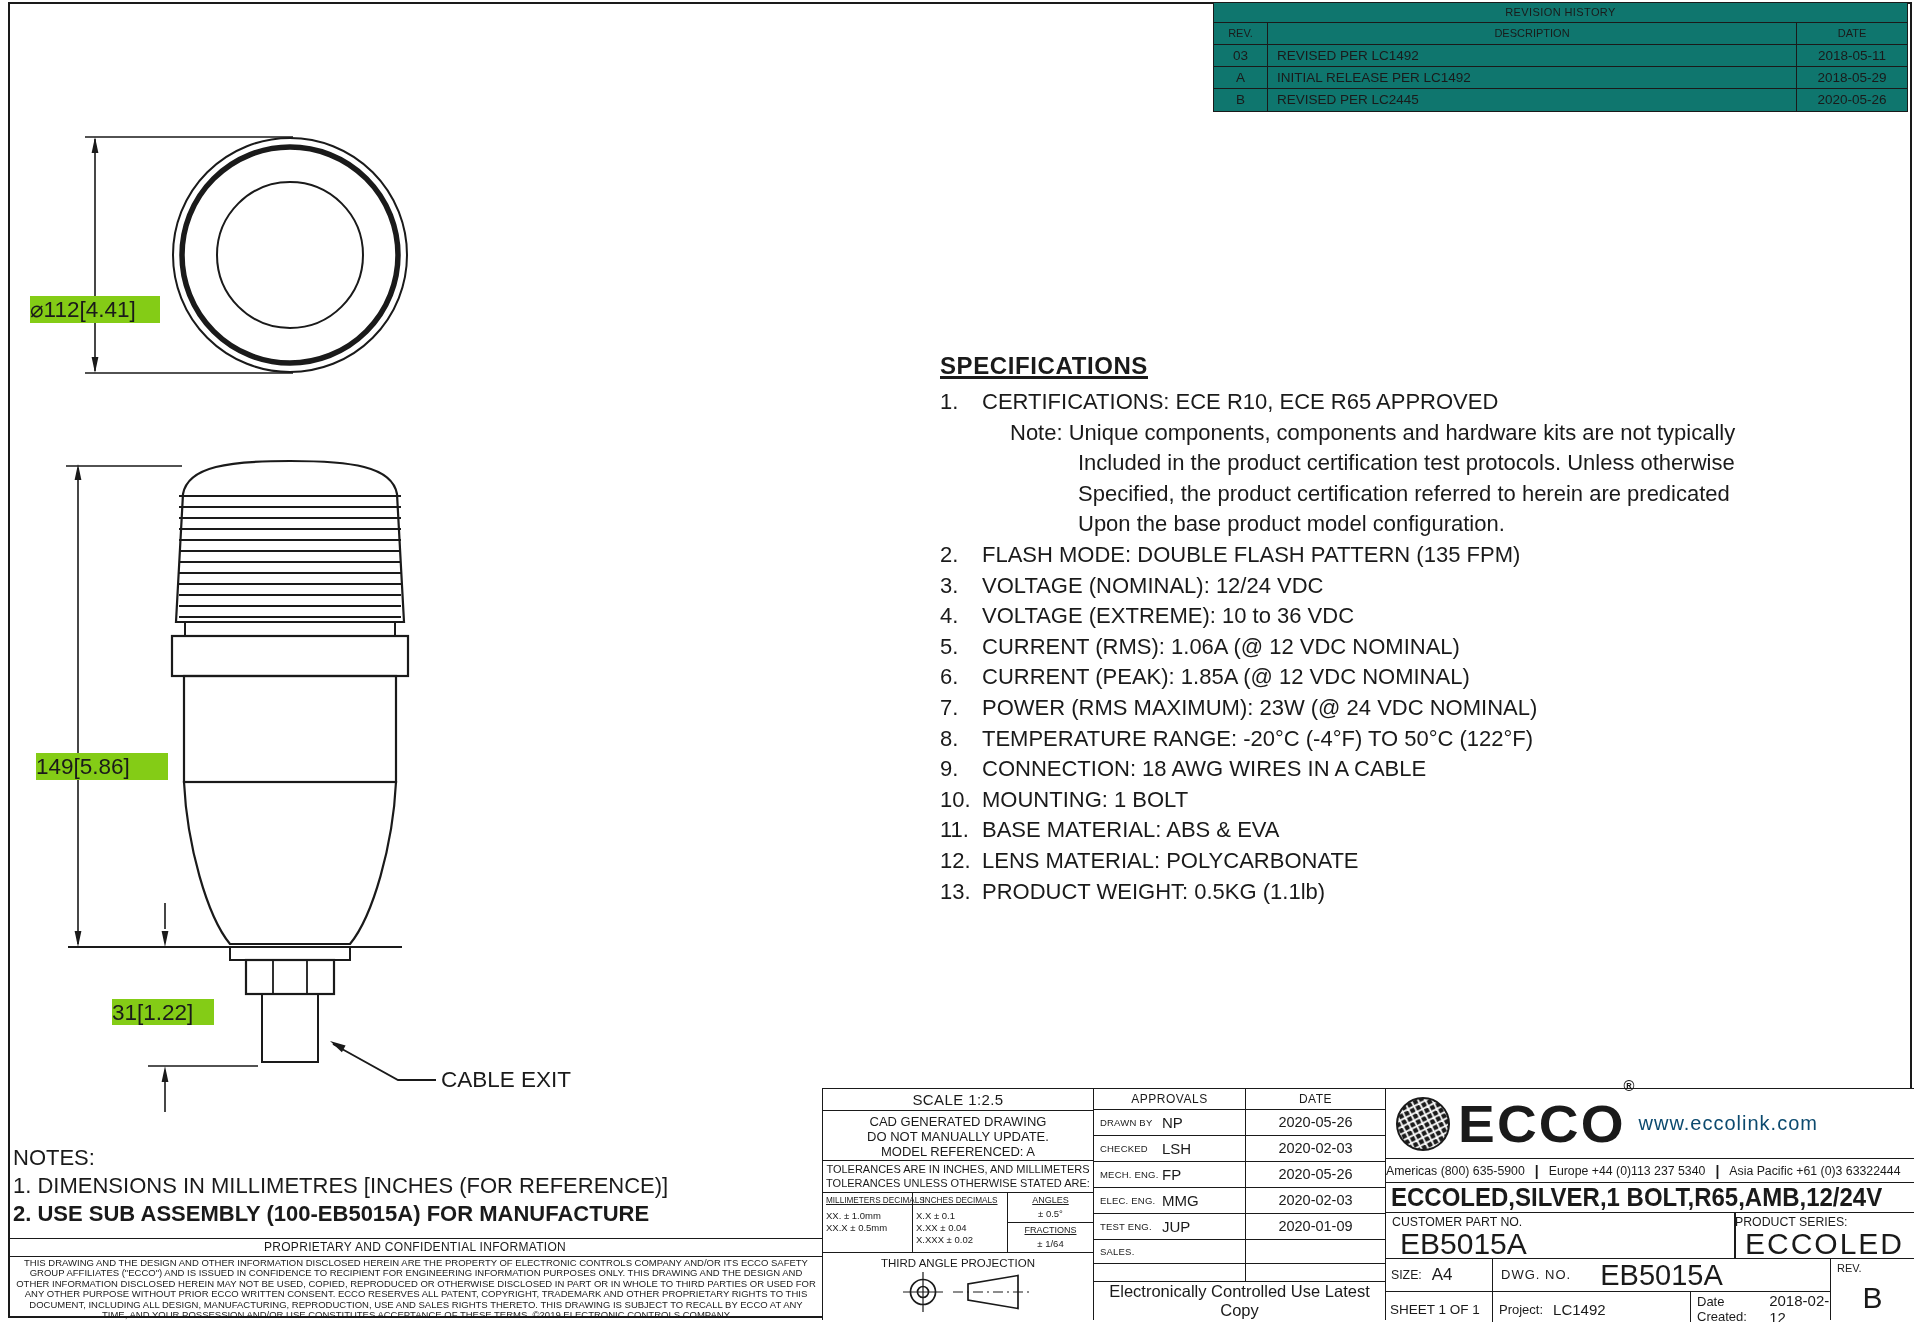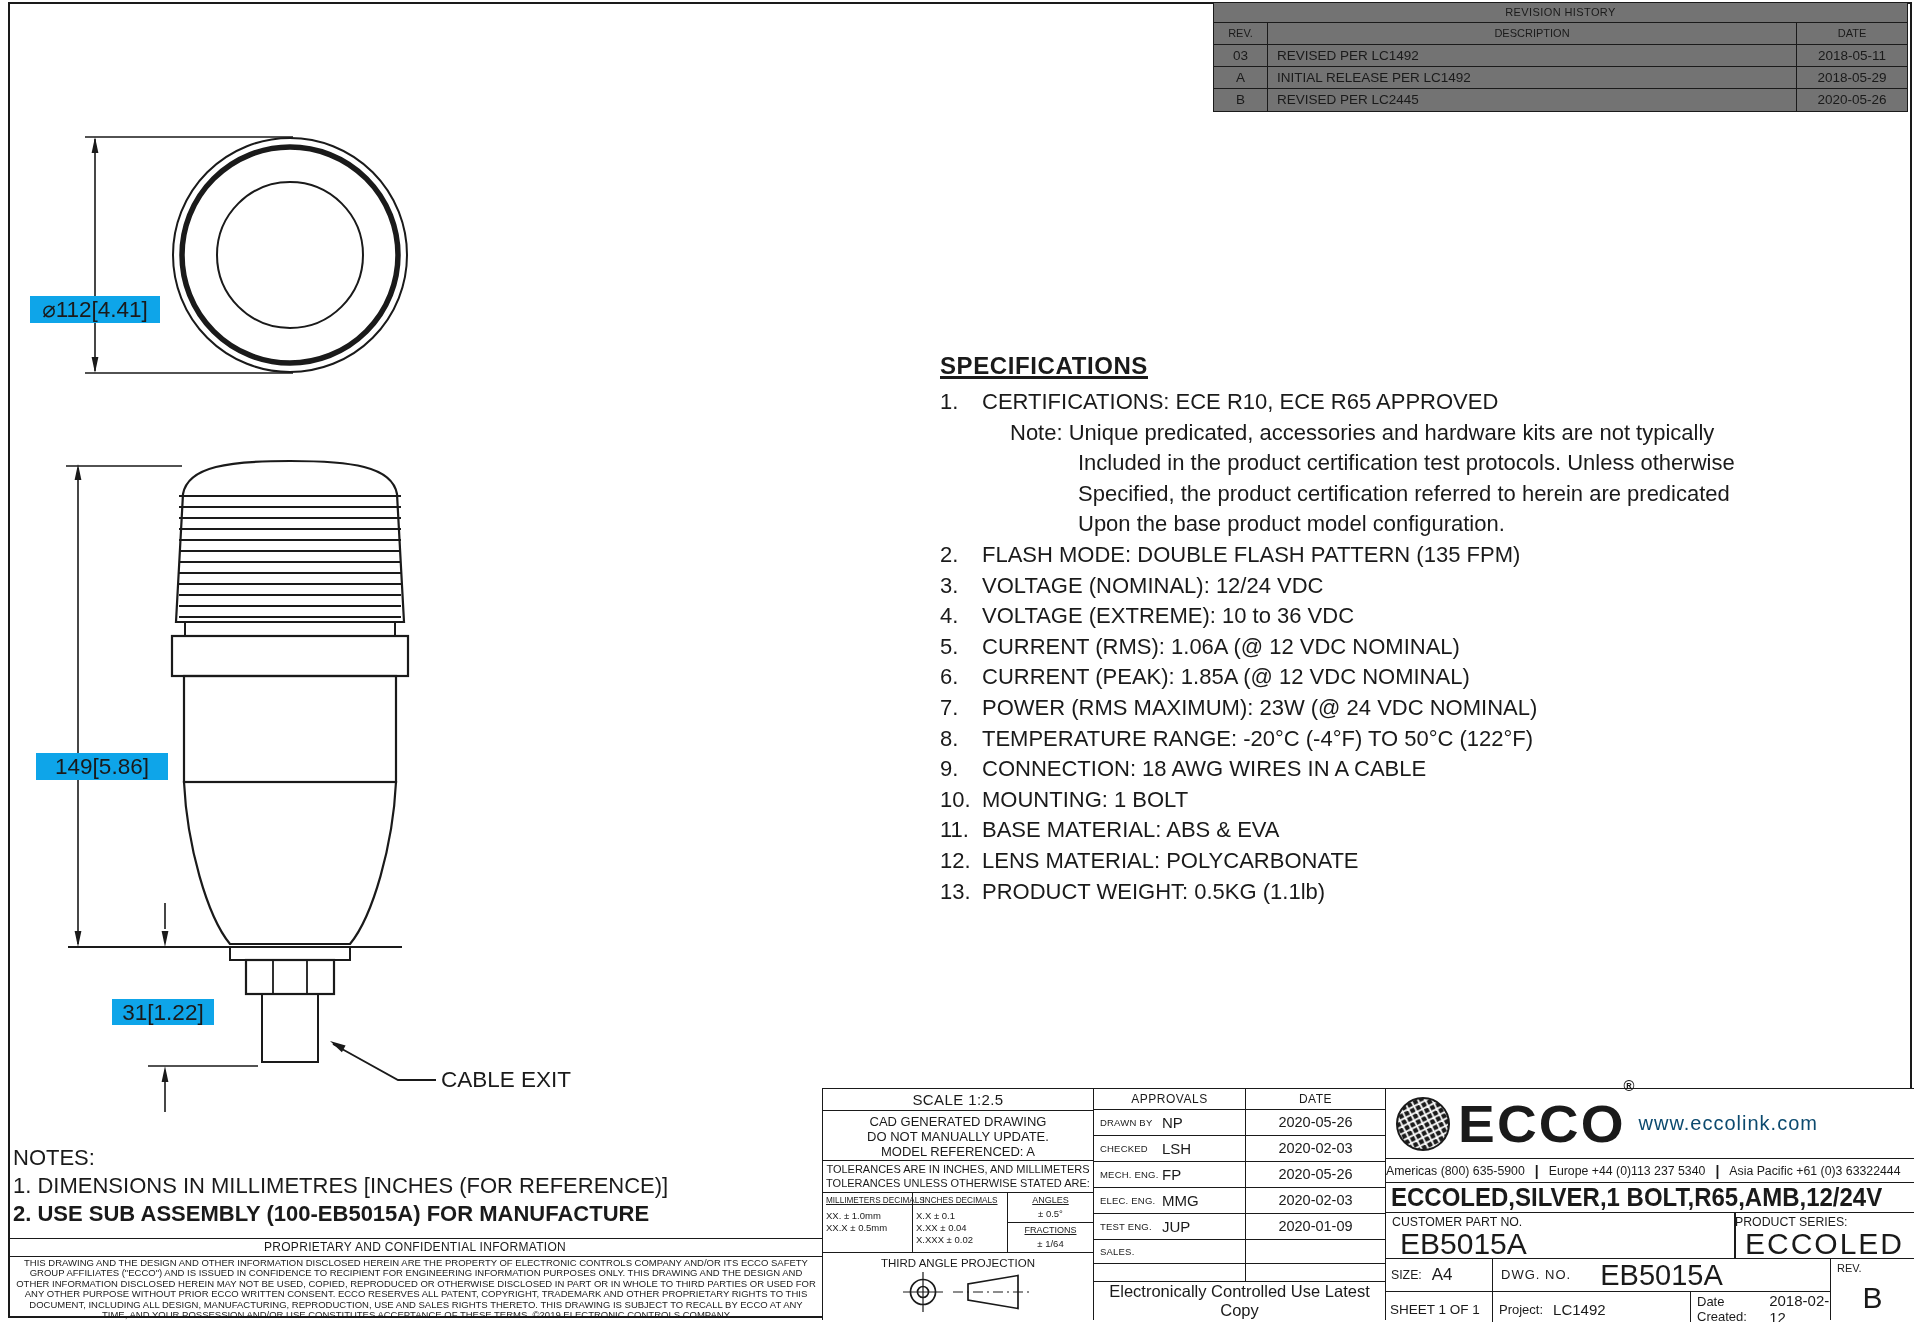--- a/index.html
+++ b/index.html
@@ -5,21 +5,21 @@
   * { margin:0; padding:0; box-sizing:border-box; }
   html,body { background:#e8e8e8; }
   body { font-family:"Liberation Sans","DejaVu Sans",sans-serif; color:#1a1a1a; }
   #canvas { position:relative; width:1920px; height:1322px; background:#ffffff; overflow:hidden; }
   .abs { position:absolute; }
 
   
   #sheet-border { left:8px; top:2px; width:1904px; height:1316px; border:2px solid #1a1a1a; }
 
   
-  #rev-table { left:1213px; top:2px; width:695px; border:1.6px solid #1a1a1a; background:#737373; font-size:11px; }
+  #rev-table { left:1213px; top:2px; width:695px; border:1.6px solid #1a1a1a; background:#0f766e; font-size:11px; }
   .rev-title { height:20px; line-height:19px; text-align:center; border-bottom:1.6px solid #1a1a1a; letter-spacing:.4px; }
   .rev-hrow, .rev-row { display:flex; height:22px; border-bottom:1.6px solid #1a1a1a; }
   .rev-row:last-child { border-bottom:none; }
   .rev-c1 { width:54px; border-right:1.6px solid #1a1a1a; text-align:center; line-height:21px; }
   .rev-c2 { flex:1; border-right:1.6px solid #1a1a1a; padding-left:9px; line-height:21px; }
   .rev-hrow .rev-c2 { text-align:center; padding-left:0; }
   .rev-c3 { width:110px; text-align:center; line-height:21px; }
   .rev-row { font-size:13.5px; }
 
   
@@ -35,21 +35,21 @@
   .notes-title { font-size:22px; line-height:28px; }
   .note-line { font-size:22px; line-height:27.5px; }
   .note-line.bold { font-weight:bold; }
 
   
   #proprietary { left:8px; top:1238px; width:814px; height:82px; border-top:1.6px solid #1a1a1a; }
   .prop-title { height:18px; line-height:17px; text-align:center; font-size:12px; border-bottom:1.6px solid #1a1a1a; letter-spacing:.3px; }
   .prop-body { font-size:9.5px; line-height:10.4px; text-align:center; padding:1px 6px 0 8px; }
 
   
-  .dim-label { background:#0ea5e9; font-size:22.5px; text-align:center; line-height:27px; white-space:nowrap; }
+  .dim-label { background:#84cc16; font-size:22.5px; text-align:left; line-height:27px; white-space:nowrap; }
   #dim-diameter { left:30px; top:296px; width:130px; height:27px; }
   #dim-height   { left:36px; top:753px; width:132px; height:27px; }
   #dim-bolt     { left:112px; top:999px; width:102px; height:26px; }
   #cable-exit-label { left:441px; top:1066px; width:180px; height:26px; background:transparent; text-align:left; }
 
   
   #title-block { left:822px; top:1088px; width:1092px; height:232px; border-left:1.6px solid #1a1a1a; border-top:1.6px solid #1a1a1a; display:flex; background:#fff; }
   .tb-colA { width:271px; border-right:1.6px solid #1a1a1a; display:flex; flex-direction:column; }
   .tb-colB { width:292px; border-right:1.6px solid #1a1a1a; display:flex; flex-direction:column; }
   .tb-colC { flex:1; display:flex; flex-direction:column; }
@@ -203,21 +203,21 @@
   </div>
 
   <div class="abs" id="specs">
     <div class="spec-title">SPECIFICATIONS</div>
     <div class="spec-line">
         <span class="spec-num">1.</span>
         <span>CERTIFICATIONS: ECE R10, ECE R65 APPROVED</span>
       </div>
     <div class="spec-line ind1">
         <span class="spec-num"></span>
-        <span>Note: Unique predicated, accessories and hardware kits are not typically</span>
+        <span>Note: Unique components, components and hardware kits are not typically</span>
       </div>
     <div class="spec-line ind2">
         <span class="spec-num"></span>
         <span>Included in the product certification test protocols. Unless otherwise</span>
       </div>
     <div class="spec-line ind2">
         <span class="spec-num"></span>
         <span>Specified, the product certification referred to herein are predicated</span>
       </div>
     <div class="spec-line ind2">

